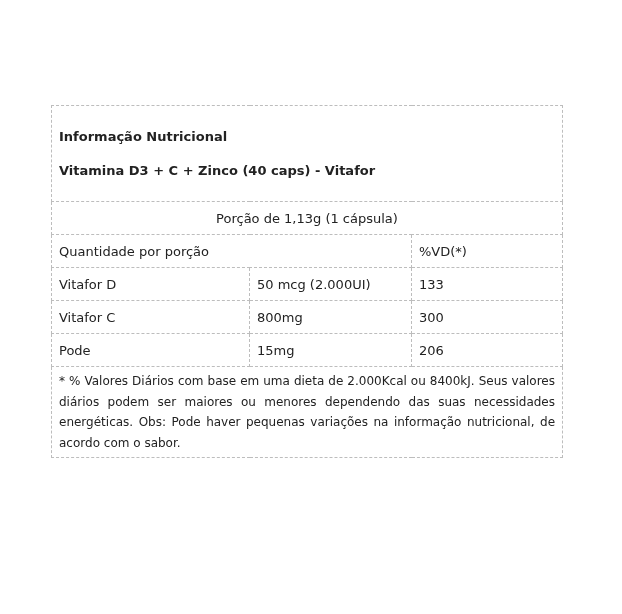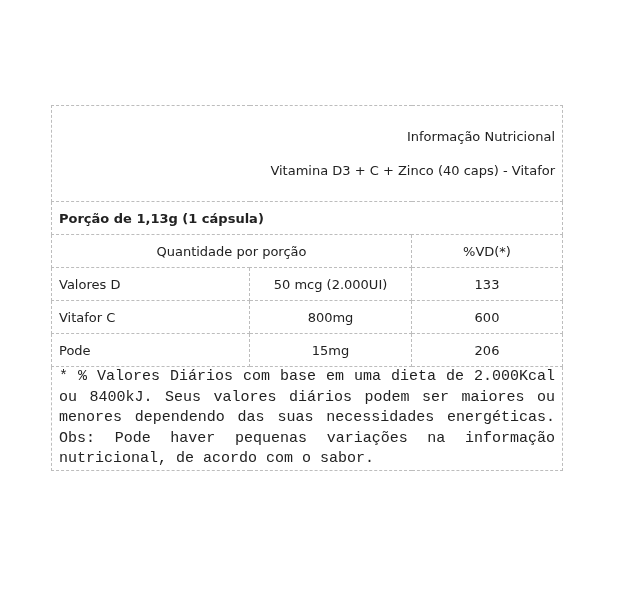--- a/index.html
+++ b/index.html
@@ -3,28 +3,28 @@
   <meta charset="utf-8">
   <style>
     html, body { margin: 0; padding: 0; background: #ffffff; }
     body { width: 622px; height: 614px; position: relative; font-family: "DejaVu Sans", sans-serif; color: #222; }
     .tbl {
       position: absolute; left: 51px; top: 105px; width: 511px;
       border-collapse: collapse; table-layout: fixed;
       font-size: 13px;
     }
     .tbl td { border: 1px dashed #bdbdbd; padding: 0 7px; vertical-align: middle; }
-    .title-cell { height: 95px; text-align: right; font-weight: normal; }
+    .title-cell { height: 95px; text-align: left; font-weight: bold; }
     .title-cell div { line-height: 20px; }
     .title-cell .t1 { margin-bottom: 14px; }
-    .portion-cell { height: 32px; text-align: left; font-weight: bold; }
-    .hdr td { height: 32px; text-align: center; }
+    .portion-cell { height: 32px; text-align: center; font-weight: normal; }
+    .hdr td { height: 32px; text-align: left; }
     .row td { height: 32px; }
-    .c { text-align: center; }
-    .note-cell { height: 90px; text-align: justify; line-height: 20.5px; font-size: 15px; padding: 4px 7px; font-family: Liberation Mono, monospace; }
+    .c { }
+    .note-cell { height: 90px; text-align: justify; line-height: 20.5px; font-size: 12px; padding: 4px 7px; }
   </style>
 </head>
 <body>
 
 <table class="tbl">
   <colgroup>
     <col style="width:198px">
     <col style="width:162px">
     <col style="width:151px">
   </colgroup>
@@ -36,28 +36,28 @@
     </td>
   </tr>
   <tr>
     <td colspan="3" class="portion-cell">Porção de 1,13g (1 cápsula)</td>
   </tr>
   <tr class="hdr">
     <td colspan="2">Quantidade por porção</td>
     <td>%VD(*)</td>
   </tr>
   <tr class="row">
-    <td>Valores D</td>
+    <td>Vitafor D</td>
     <td class="c">50 mcg (2.000UI)</td>
     <td class="c">133</td>
   </tr>
   <tr class="row">
     <td>Vitafor C</td>
     <td class="c">800mg</td>
-    <td class="c">600</td>
+    <td class="c">300</td>
   </tr>
   <tr class="row">
     <td>Pode</td>
     <td class="c">15mg</td>
     <td class="c">206</td>
   </tr>
   <tr>
     <td colspan="3" class="note-cell">* % Valores Diários com base em uma dieta de 2.000Kcal ou 8400kJ. Seus valores diários podem ser maiores ou menores dependendo das suas necessidades energéticas. Obs: Pode haver pequenas variações na informação nutricional, de acordo com o sabor.</td>
   </tr>
 </tbody>

